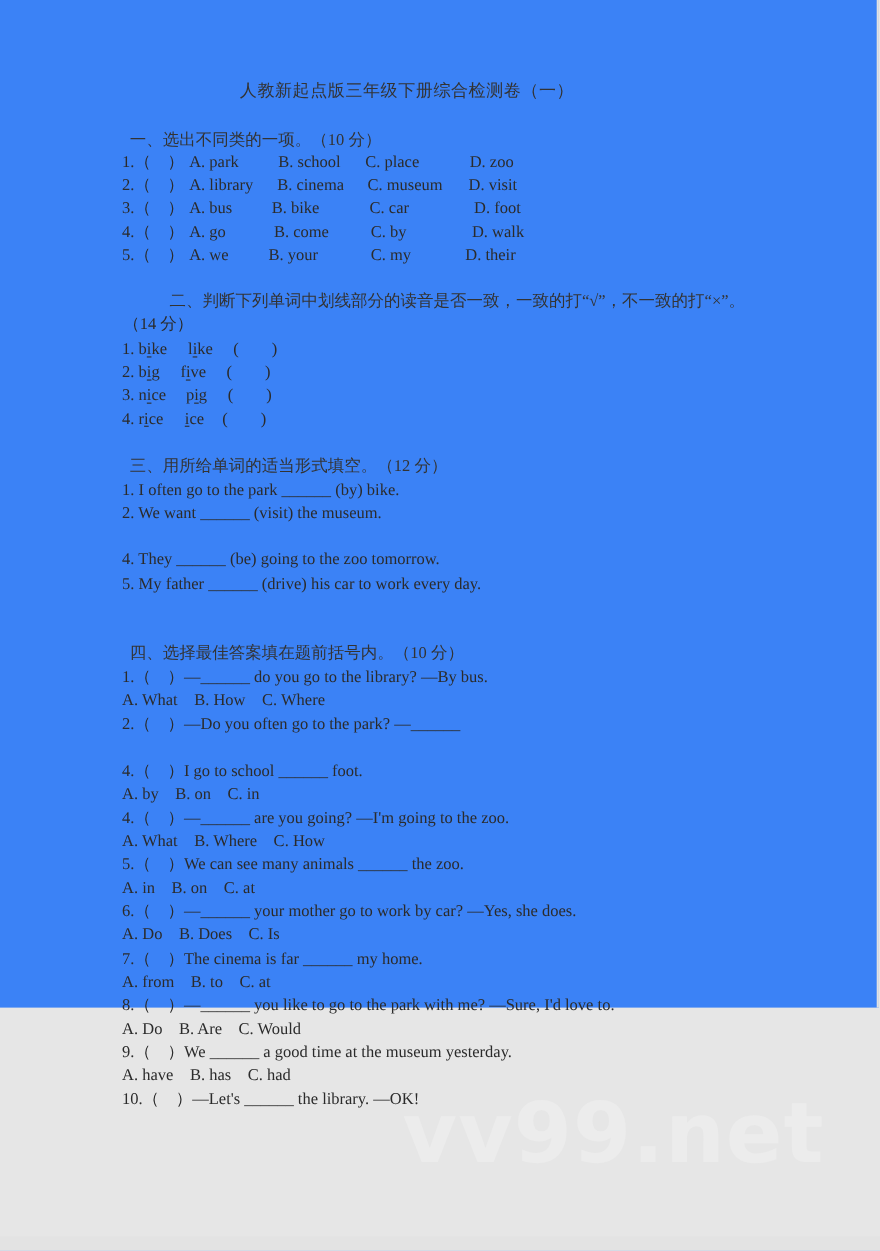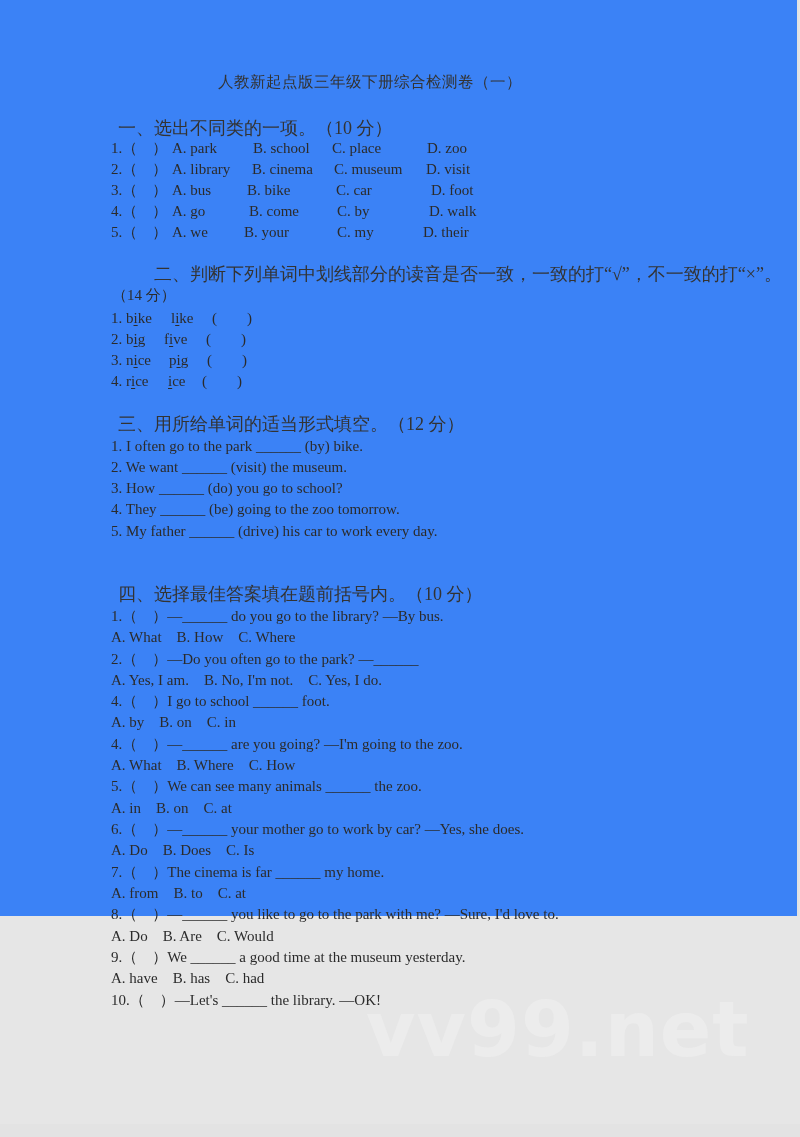--- a/index.html
+++ b/index.html
@@ -12,21 +12,21 @@
   .page {
     position:absolute; left:0; top:0; width:797px; height:916px;
     background:#3b82f6; border-right:2px solid #e2e2e2;
   }
   .bottom-band { position:absolute; left:0; top:1124px; width:800px; height:13px; background:#e3e3e3; }
   .title {
     position:absolute; top:72px; left:0; width:740px; text-align:center;
     font-size:15.5px; letter-spacing:0.5px; color:#333;
   }
   .line { position:absolute; left:111px; font-size:15px; line-height:21px; white-space:pre; color:#2b2b2b; }
-  .heading { left:118px; font-size:18px; color:#333; }
+  .heading { left:118px; font-size:15px; color:#333; }
   .opt { position:absolute; top:0; white-space:pre; }
   .u { text-decoration:underline; text-underline-offset:2px; text-decoration-thickness:1px; }
   .watermark {
     position:absolute; left:366px; top:992px; font-family:"DejaVu Sans","Liberation Sans",sans-serif;
     font-weight:bold; font-size:76px; color:#ececec; letter-spacing:1px; line-height:1;
   }
 </style>
 </head>
 <body>
 
@@ -96,29 +96,27 @@
   <div class="line" style="top:371px;width:200px;height:21px;">
     <span class="opt" style="left:0">4. </span>
     <span class="opt" style="left:15px"><span>r</span><span class="u">i</span><span>ce</span></span>
     <span class="opt" style="left:57px"><span></span><span class="u">i</span><span>ce</span></span>
     <span class="opt" style="left:91px">(　　)</span>
   </div>
 
   <div class="line heading" style="top:414px;">三、用所给单词的适当形式填空。（12 分）</div>
   <div class="line" style="top:436px;">1. I often go to the park ______ (by) bike.</div>
   <div class="line" style="top:457px;">2. We want ______ (visit) the museum.</div>
-  <div class="line" style="top:478px;">3. How ______ (do) you go to school?</div>
   <div class="line" style="top:499px;">4. They ______ (be) going to the zoo tomorrow.</div>
   <div class="line" style="top:521px;">5. My father ______ (drive) his car to work every day.</div>
 
   <div class="line heading" style="top:584px;">四、选择最佳答案填在题前括号内。（10 分）</div>
   <div class="line" style="top:606px;">1.（　）—______ do you go to the library? —By bus.</div>
   <div class="line" style="top:627px;">A. What    B. How    C. Where</div>
   <div class="line" style="top:649px;">2.（　）—Do you often go to the park? —______</div>
-  <div class="line" style="top:670px;">A. Yes, I am.    B. No, I'm not.    C. Yes, I do.</div>
   <div class="line" style="top:691px;">4.（　）I go to school ______ foot.</div>
   <div class="line" style="top:712px;">A. by    B. on    C. in</div>
   <div class="line" style="top:734px;">4.（　）—______ are you going? —I'm going to the zoo.</div>
   <div class="line" style="top:755px;">A. What    B. Where    C. How</div>
   <div class="line" style="top:776px;">5.（　）We can see many animals ______ the zoo.</div>
   <div class="line" style="top:798px;">A. in    B. on    C. at</div>
   <div class="line" style="top:819px;">6.（　）—______ your mother go to work by car? —Yes, she does.</div>
   <div class="line" style="top:840px;">A. Do    B. Does    C. Is</div>
   <div class="line" style="top:862px;">7.（　）The cinema is far ______ my home.</div>
   <div class="line" style="top:883px;">A. from    B. to    C. at</div>

